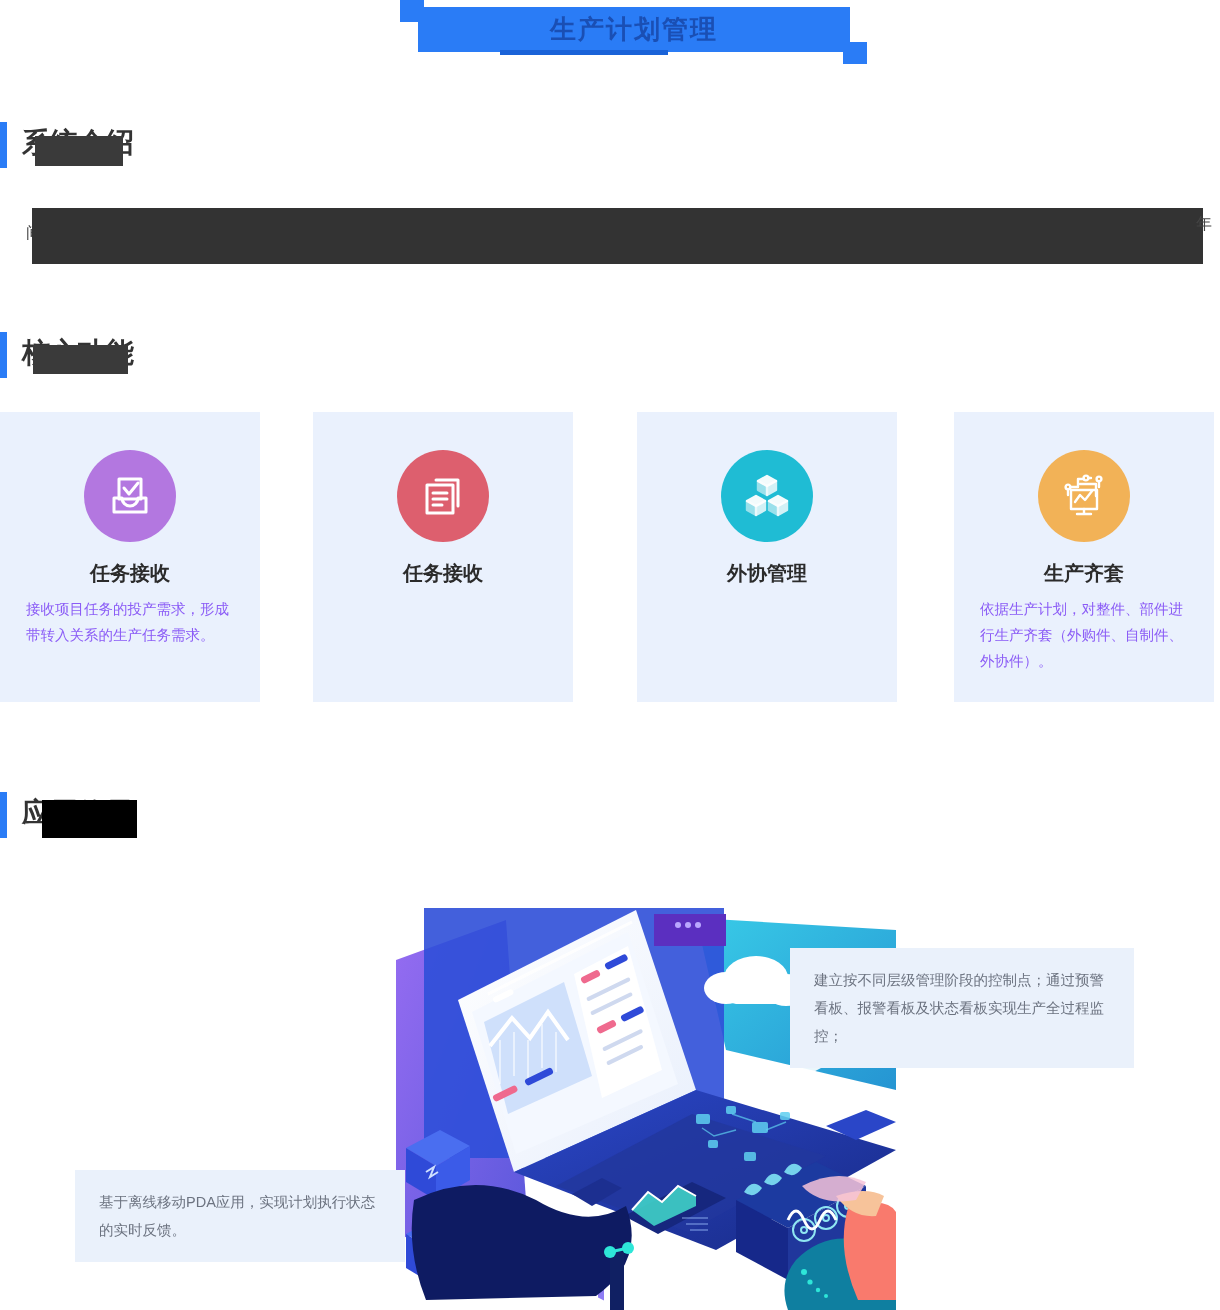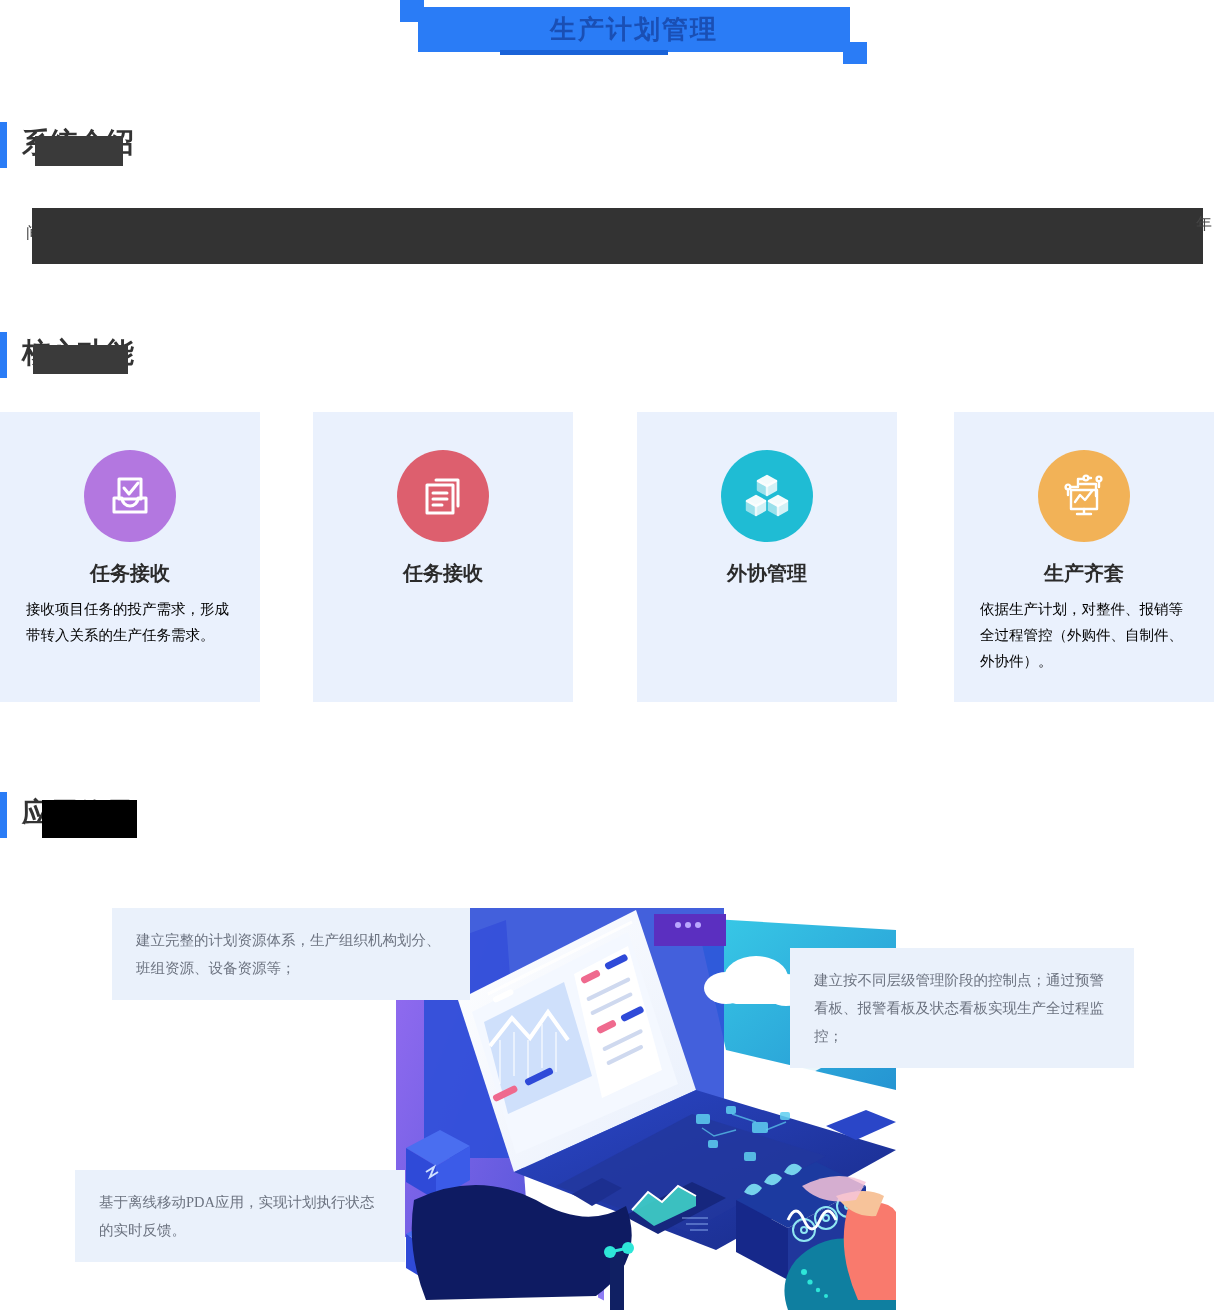--- a/index.html
+++ b/index.html
@@ -84,36 +84,36 @@
     position:absolute; left:50%; top:38px; transform:translateX(-50%);
     width:92px; height:92px; border-radius:50%;
     display:flex; align-items:center; justify-content:center;
   }
   .card-title {
     position:absolute; left:0; top:148px; width:100%;
     text-align:center; font-size:20px; font-weight:bold; color:#2b2b2b;
   }
   .card-desc {
     position:absolute; left:26px; top:184px; width:212px;
-    font-size:14.5px; line-height:26px; color:#000000;
+    font-size:14.5px; line-height:26px; color:#8b5cf6;
     text-align:left;
   }
 
   
   .illus-area { position:absolute; left:0; top:860px; width:1220px; height:450px; }
 
   .callout {
     position:absolute;
     background:#eaf1fb;
     font-size:14.5px; line-height:28px; color:#6c7380;
     padding:18px 24px;
   }
   #callout-1 { left:112px; top:48px; width:358px; }
   #callout-2 { left:790px; top:88px; width:344px; }
-  #callout-3 { left:75px; top:310px; width:330px;font-family:Liberation Serif, serif; }
+  #callout-3 { left:75px; top:310px; width:330px; }
 
   .illus {
     position:absolute; left:396px; top:40px; width:500px; height:410px;
     overflow:hidden;
   }
   .illus svg { display:block; }
 </style>
 </head>
 <body>
 
@@ -196,21 +196,21 @@
           <circle cx="28" cy="8" r="2.4"></circle>
           <circle cx="41" cy="9" r="2.4"></circle>
           <path d="M10 19 v6 M12 17 h8 v-8 h6 M30 8 h3 M41 11 v6"></path>
           <path d="M22 14 h16 v12"></path>
           <rect x="13" y="20" width="26" height="19"></rect>
           <path d="M17 32 l5 -7 l5 5 l7 -9"></path>
           <path d="M26 39 v4 M19 44 h14"></path>
         </svg>
       </div>
       <div class="card-title">生产齐套</div>
-      <div class="card-desc">依据生产计划，对整件、报销等全过程管控（外购件、自制件、外协件）。</div>
+      <div class="card-desc">依据生产计划，对整件、部件进行生产齐套（外购件、自制件、外协件）。</div>
     </div>
 
   </div>
 
   <div class="sec-head" id="head-3">
     <div class="sec-bar"></div>
     <div class="sec-text">应用效果</div>
     <div class="redact redact-bar"></div>
   </div>
 
@@ -372,23 +372,20 @@
 
         <g>
           <rect x="214" y="352" width="14" height="58" fill="#102063"></rect>
           <circle cx="214" cy="352" r="6" fill="#2ee6d8"></circle>
           <circle cx="232" cy="348" r="6" fill="#2ee6d8"></circle>
           <path d="M214 352 L232 348" stroke="#2ee6d8" stroke-width="3"></path>
         </g>
       </svg>
     </div>
 
-    <div class="callout" id="callout-1">
-      <span>建立完整的计划资源体系，生产组织机构划分、班组资源、设备资源等；</span>
-    </div>
 
     <div class="callout" id="callout-2">
       <span>建立按不同层级管理阶段的控制点；通过预警看板、报警看板及状态看板实现生产全过程监控；</span>
     </div>
 
     <div class="callout" id="callout-3">
       <span>基于离线移动PDA应用，实现计划执行状态的实时反馈。</span>
     </div>
 
   </div>

